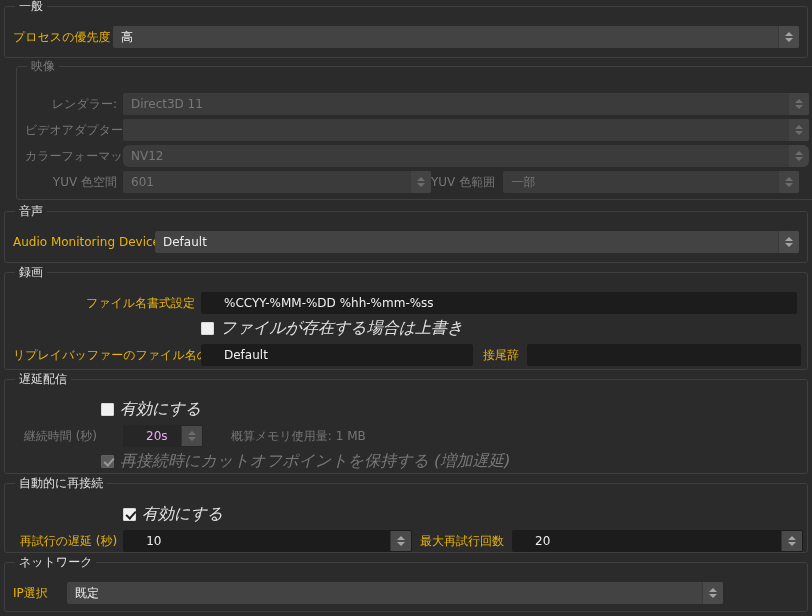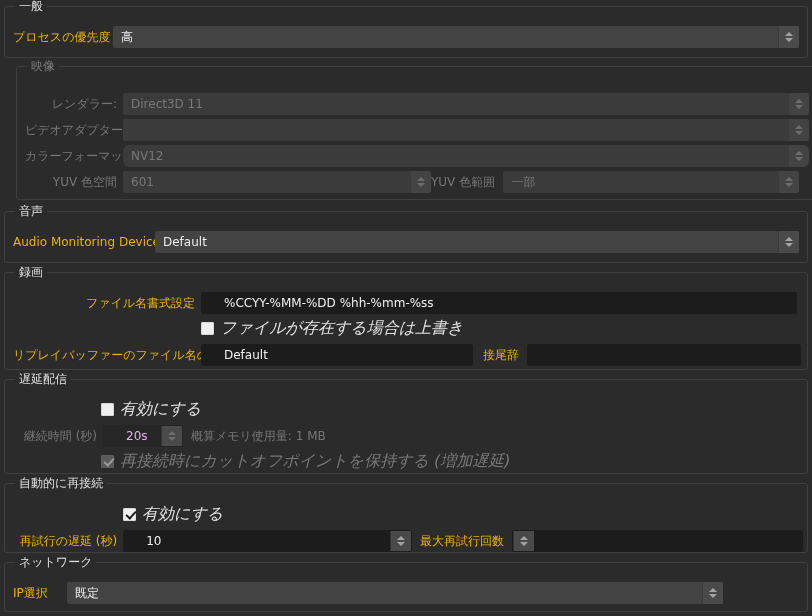--- a/index.html
+++ b/index.html
@@ -257,21 +257,21 @@
   <div class="group" style="left:4px; top:379px; width:804px; height:95px;">
     <div class="group-title">遅延配信</div>
 
     <div class="row" style="left:96px; top:19px;">
       <span class="chk-wrap">
         <span class="chk"></span>
         <span class="chk-lbl">有効にする</span>
       </span>
     </div>
 
-    <div class="row" style="left:8px; top:45px; width:790px;">
+    <div class="row" style="left:8px; top:45px; width:790px;gap:20px;">
       <span class="lbl dim right" style="width:84px;">継続時間 (秒)</span>
       <div class="input disabled" style="width:80px; margin-left:6px;">
         <span class="val">20s</span>
         <span class="spin dis">
           <span class="chev up"></span>
           <span class="chev down"></span>
         </span>
       </div>
       <span class="lbl dim" style="margin-left:8px;">概算メモリ使用量: 1 MB</span>
     </div>
@@ -298,20 +298,21 @@
       <span class="lbl right" style="width:106px;">再試行の遅延 (秒)</span>
       <div class="input" style="width:294px; margin-left:6px;">
         <span class="val">10</span>
         <span class="spin">
           <span class="chev up"></span>
           <span class="chev down"></span>
         </span>
       </div>
       <span class="lbl" style="margin-left:8px;">最大再試行回数</span>
       <div class="input" style="width:296px; margin-left:8px;">
+        <span class="val">20</span>
         <span class="spin">
           <span class="chev up"></span>
           <span class="chev down"></span>
         </span>
       </div>
     </div>
   </div>
 
   <div class="group" style="left:4px; top:562px; width:804px; height:50px;">
     <div class="group-title">ネットワーク</div>

